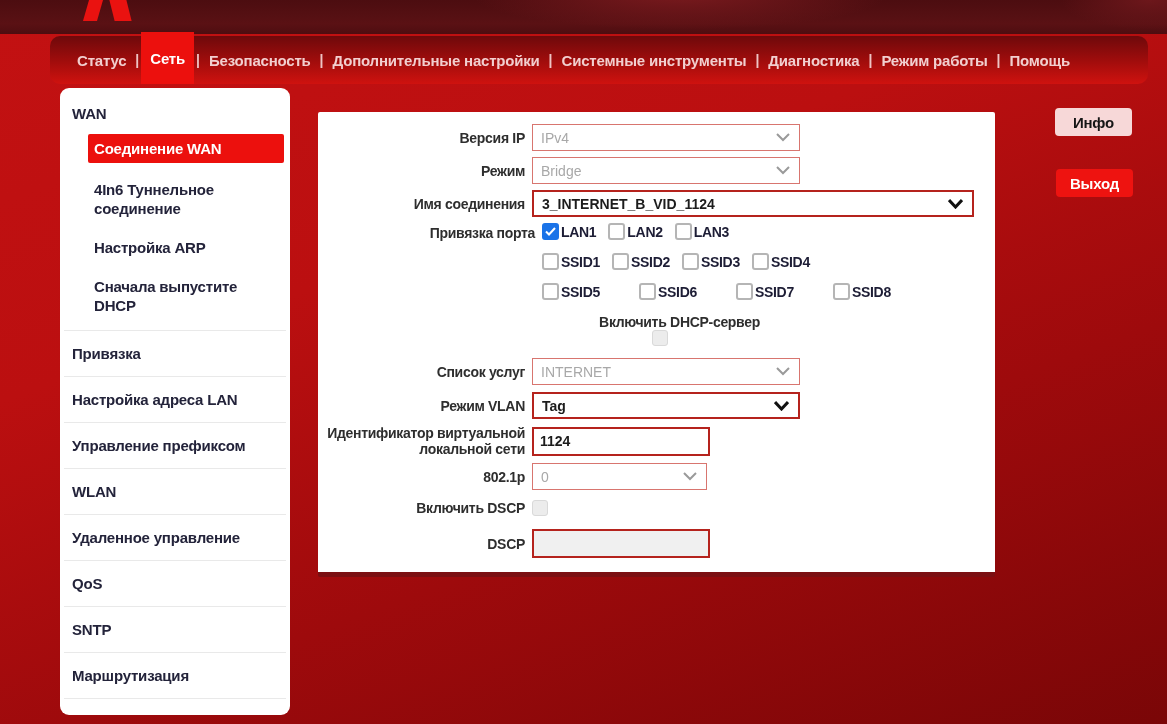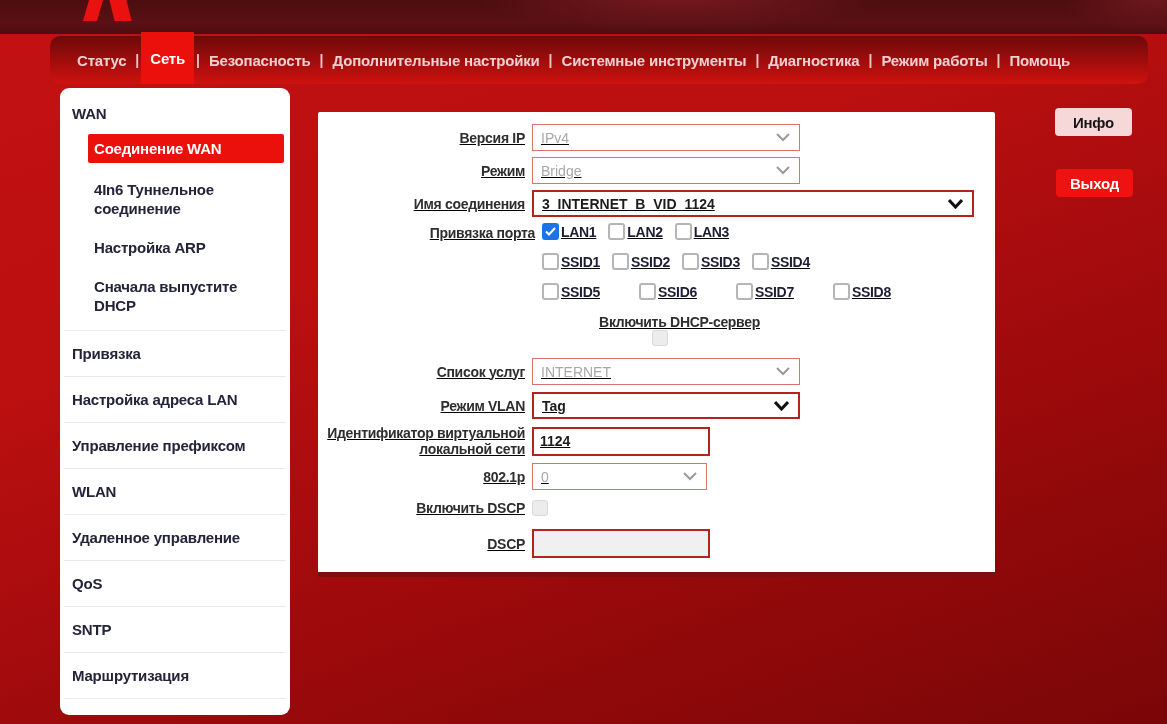--- a/index.html
+++ b/index.html
@@ -57,21 +57,21 @@
   .side-item{
     margin:0 4px;padding:14px 0 14px 8px;border-top:1px solid #e9e9e9;
     font-weight:bold;font-size:15px;color:#23233a;letter-spacing:-0.2px;cursor:pointer;
   }
   .side-item.first{border-top:1px solid #e9e9e9;margin-top:6px;}
   .side-bottom{border-top:1px solid #e9e9e9;margin:0 4px;height:14px;}
   
   .main{
     position:absolute;left:318px;top:112px;width:677px;
     background:#ffffff;border-radius:2px;border-bottom:5px solid #7b0f12;
-    box-sizing:border-box;padding:12px 0 14px 0;text-decoration:underline;
+    box-sizing:border-box;padding:12px 0 14px 0;
   }
   .row{display:flex;align-items:center;margin-bottom:6px;}
   .row.top{align-items:flex-start;}
   .row-label{
     width:207px;text-align:right;font-weight:bold;font-size:14px;color:#2e2e2e;
     letter-spacing:-0.3px;flex-shrink:0;line-height:16px;
   }
   .ctrl{margin-left:7px;}
   .select{
     height:27px;border:1px solid #d8756f;background:#fff;box-sizing:border-box;

